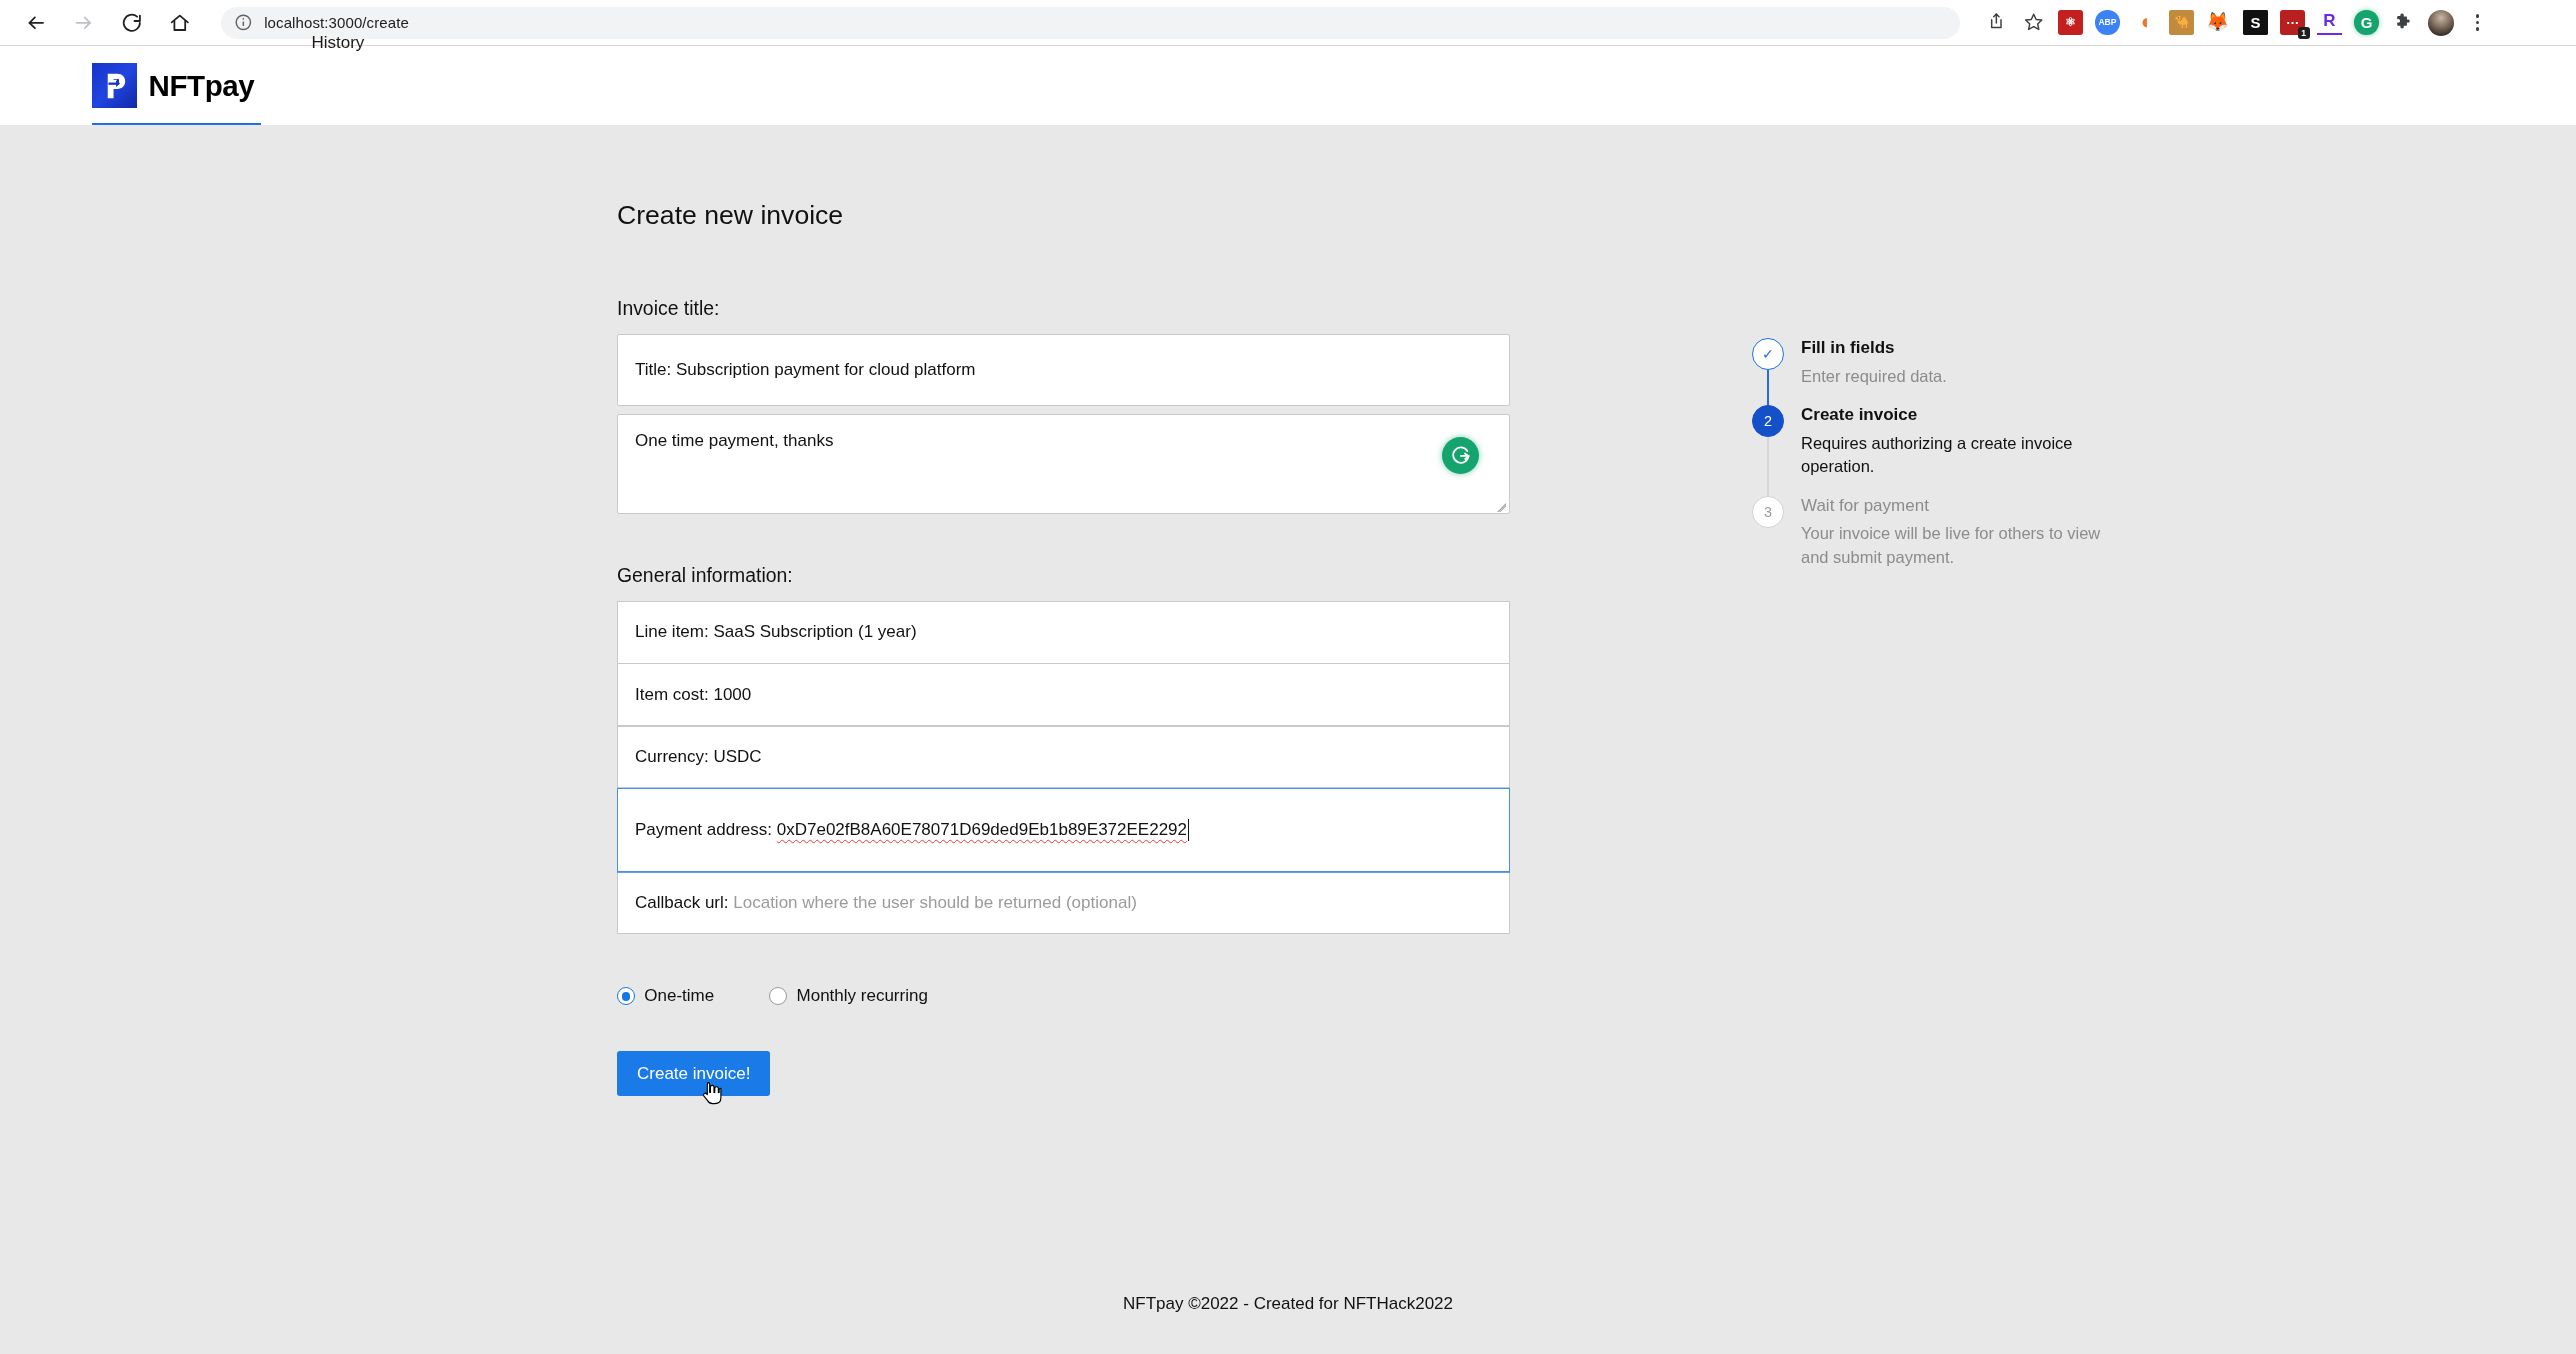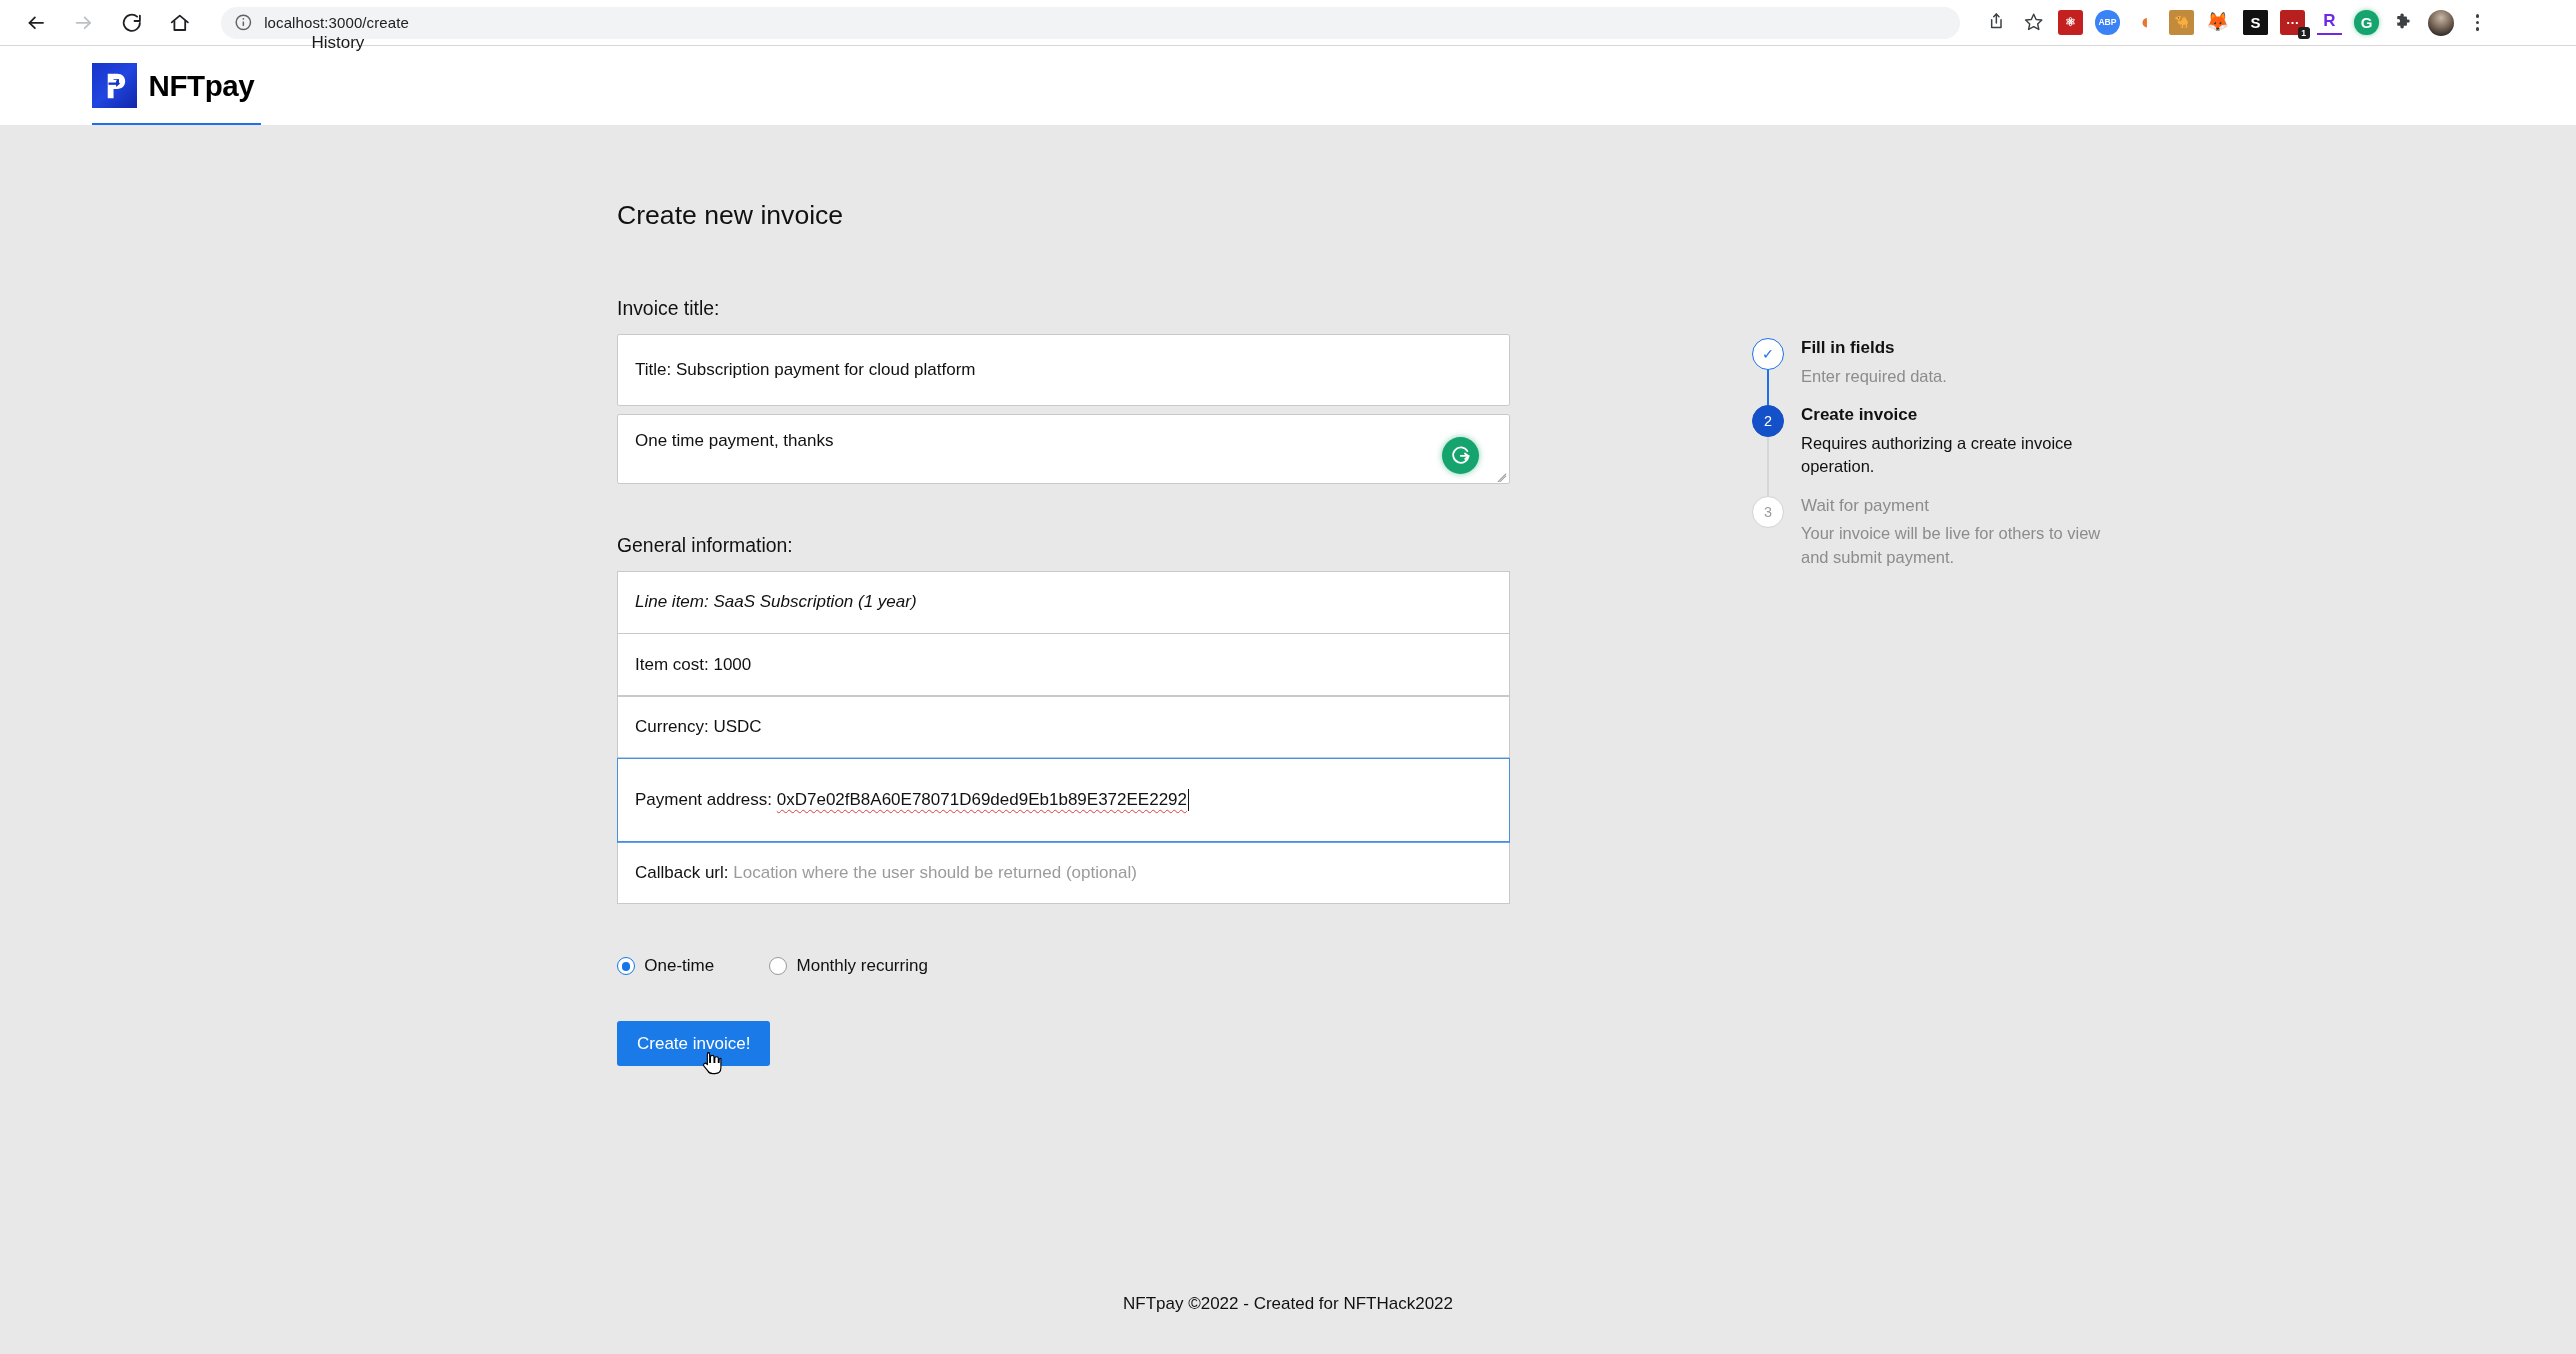--- a/index.html
+++ b/index.html
@@ -163,21 +163,21 @@
     align-items: center;
     padding: 0 17px;
     font-size: 17px;
     color: #111;
   }
   #desc-area {
     width: 100%;
     background: #fff;
     border: 0.7px solid #c9c9c9;
     border-radius: 2.2px;
-    height: 70px;
+    height: 100px;
     margin-top: 8.6px;
     padding: 16px 17px;
     font-size: 17px;
     color: #111;
     position: relative;
   }
   #grammarly-icon {
     position: absolute;
     right: 30px; top: 21.6px;
     width: 37px; height: 37px;
@@ -209,21 +209,21 @@
     background: #fff;
     border: 0.7px solid #c9c9c9;
     height: 63px;
     display: flex;
     align-items: center;
     padding: 0 17px;
     font-size: 17px;
     color: #111;
     margin-top: -0.7px;
   }
-  .grp-field:first-child { margin-top: 4px; font-style: italic; }
+  .grp-field:first-child { margin-top: 4px; }
   .grp-field.focused {
     border: 1.4px solid #4a90e2;
     box-shadow: 0 0.7px 0 0 #1f7ae0, 0 -0.7px 0 0 #9bb9d8;
     position: relative;
     z-index: 2;
     height: 84px;
   }
   .spellerr {
     text-decoration: underline wavy #e03c3c;
     text-underline-offset: 3.6px;

